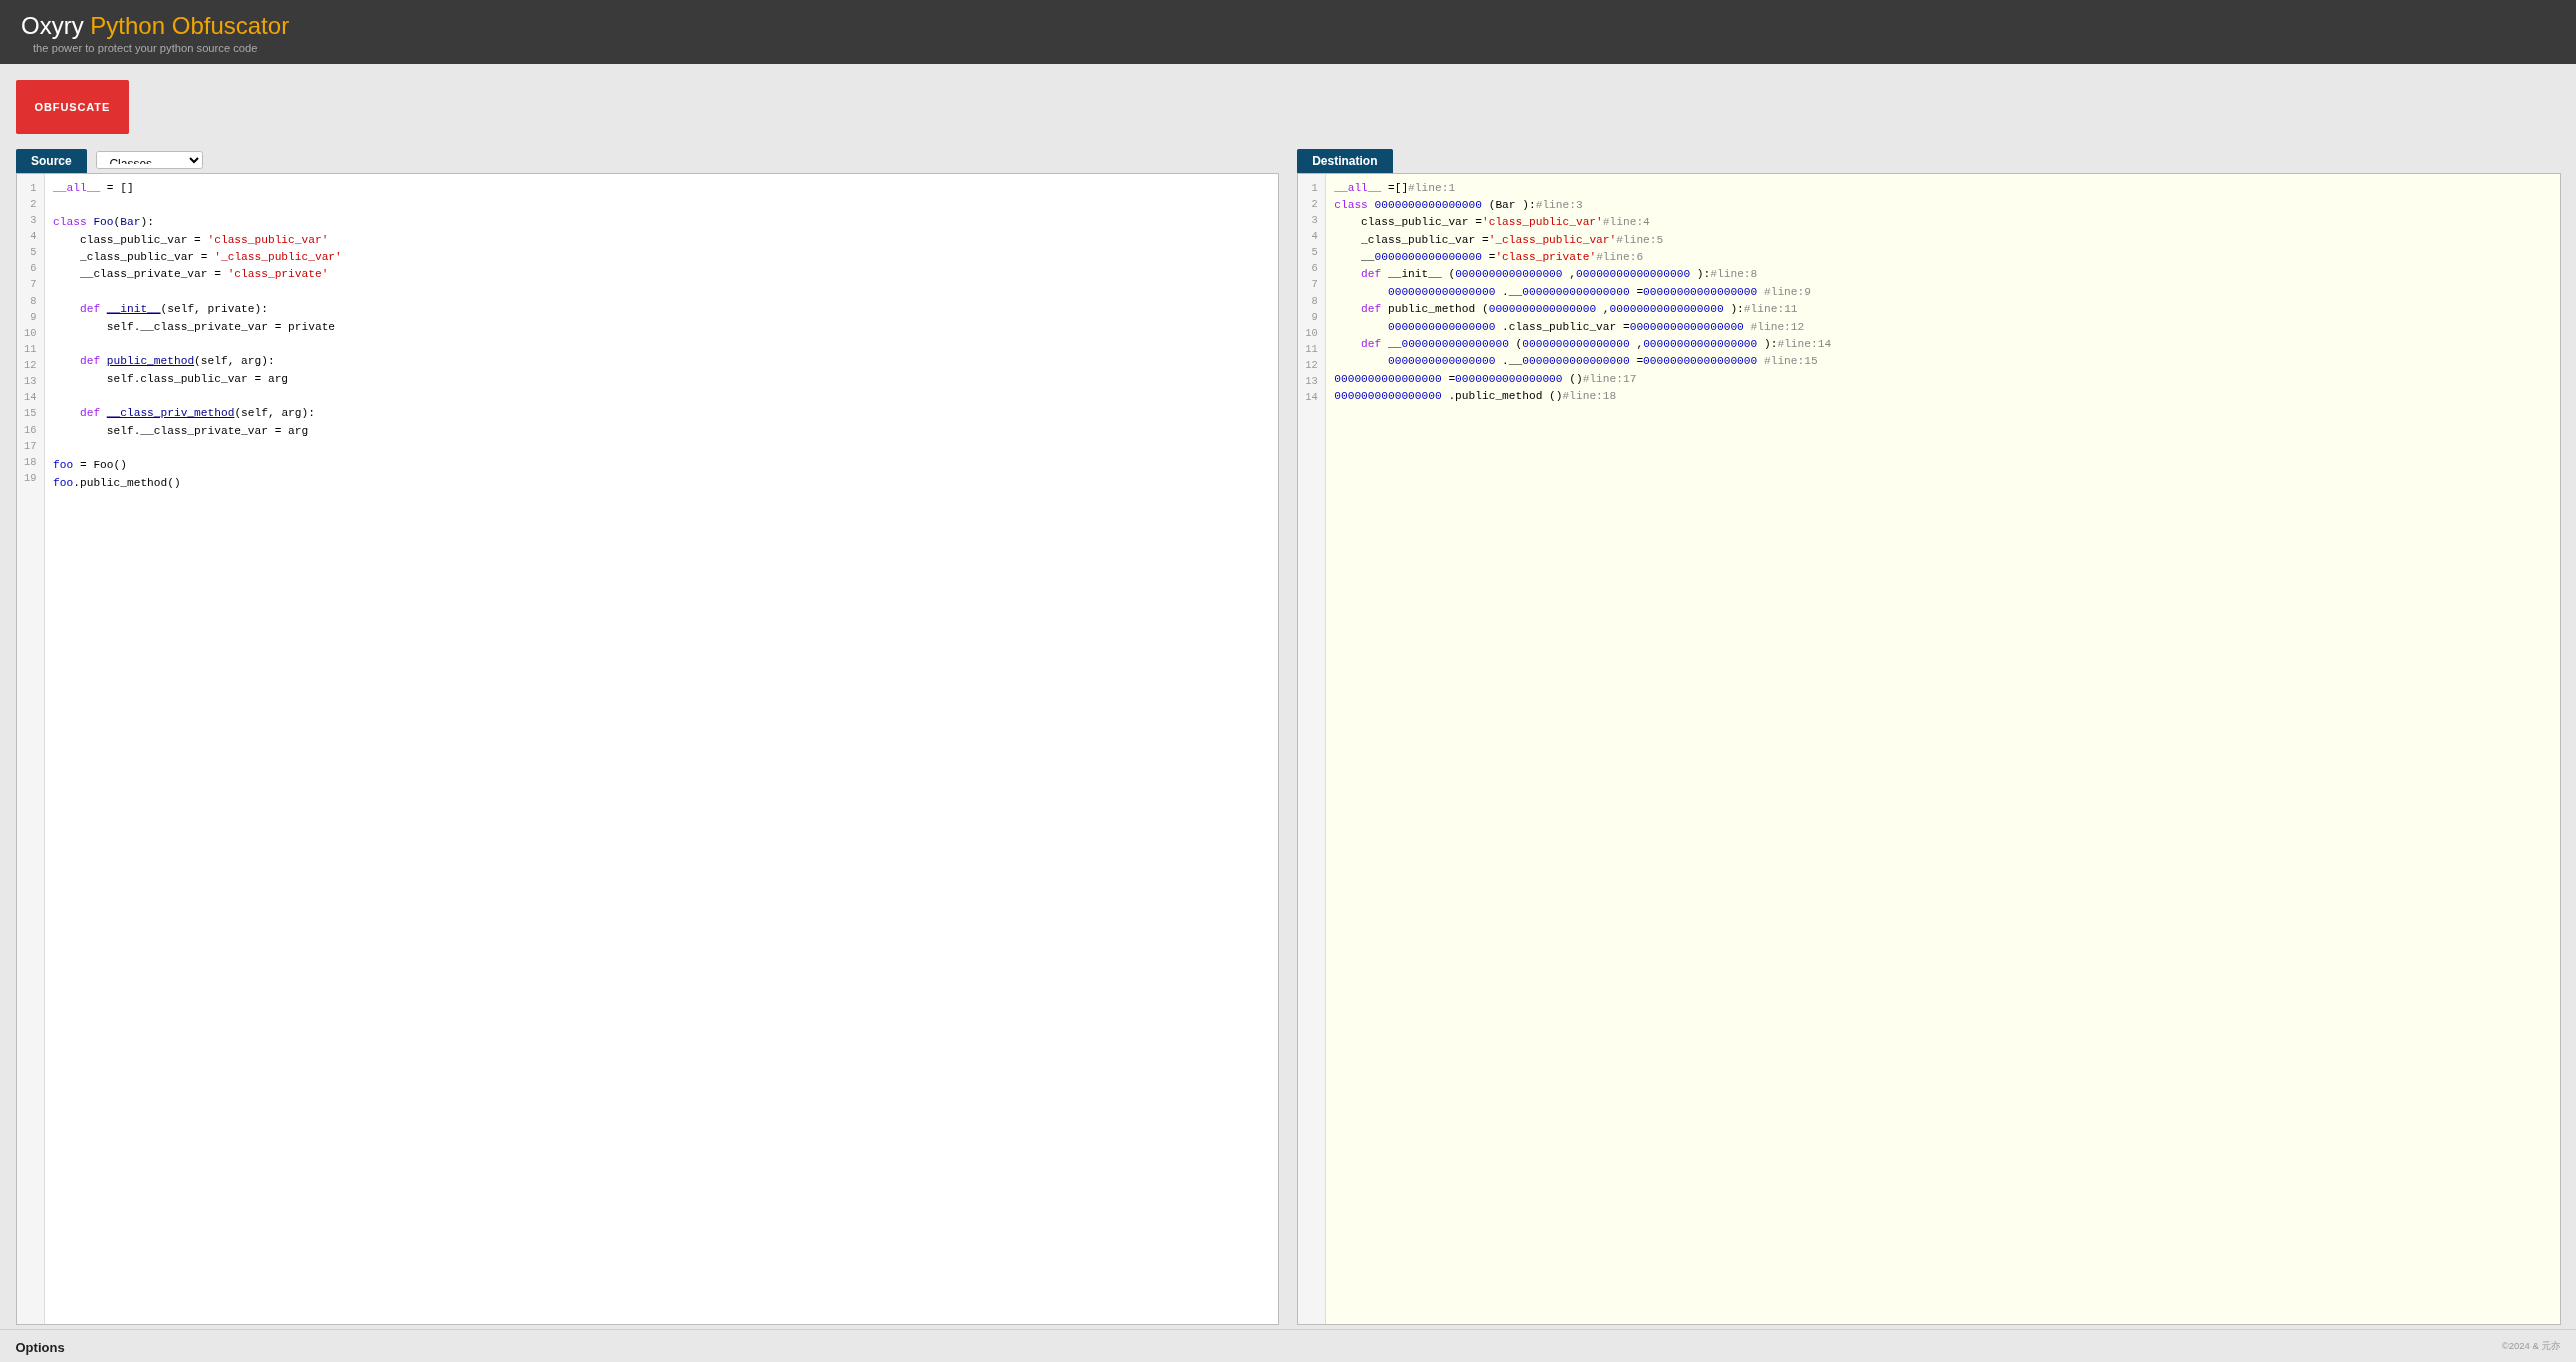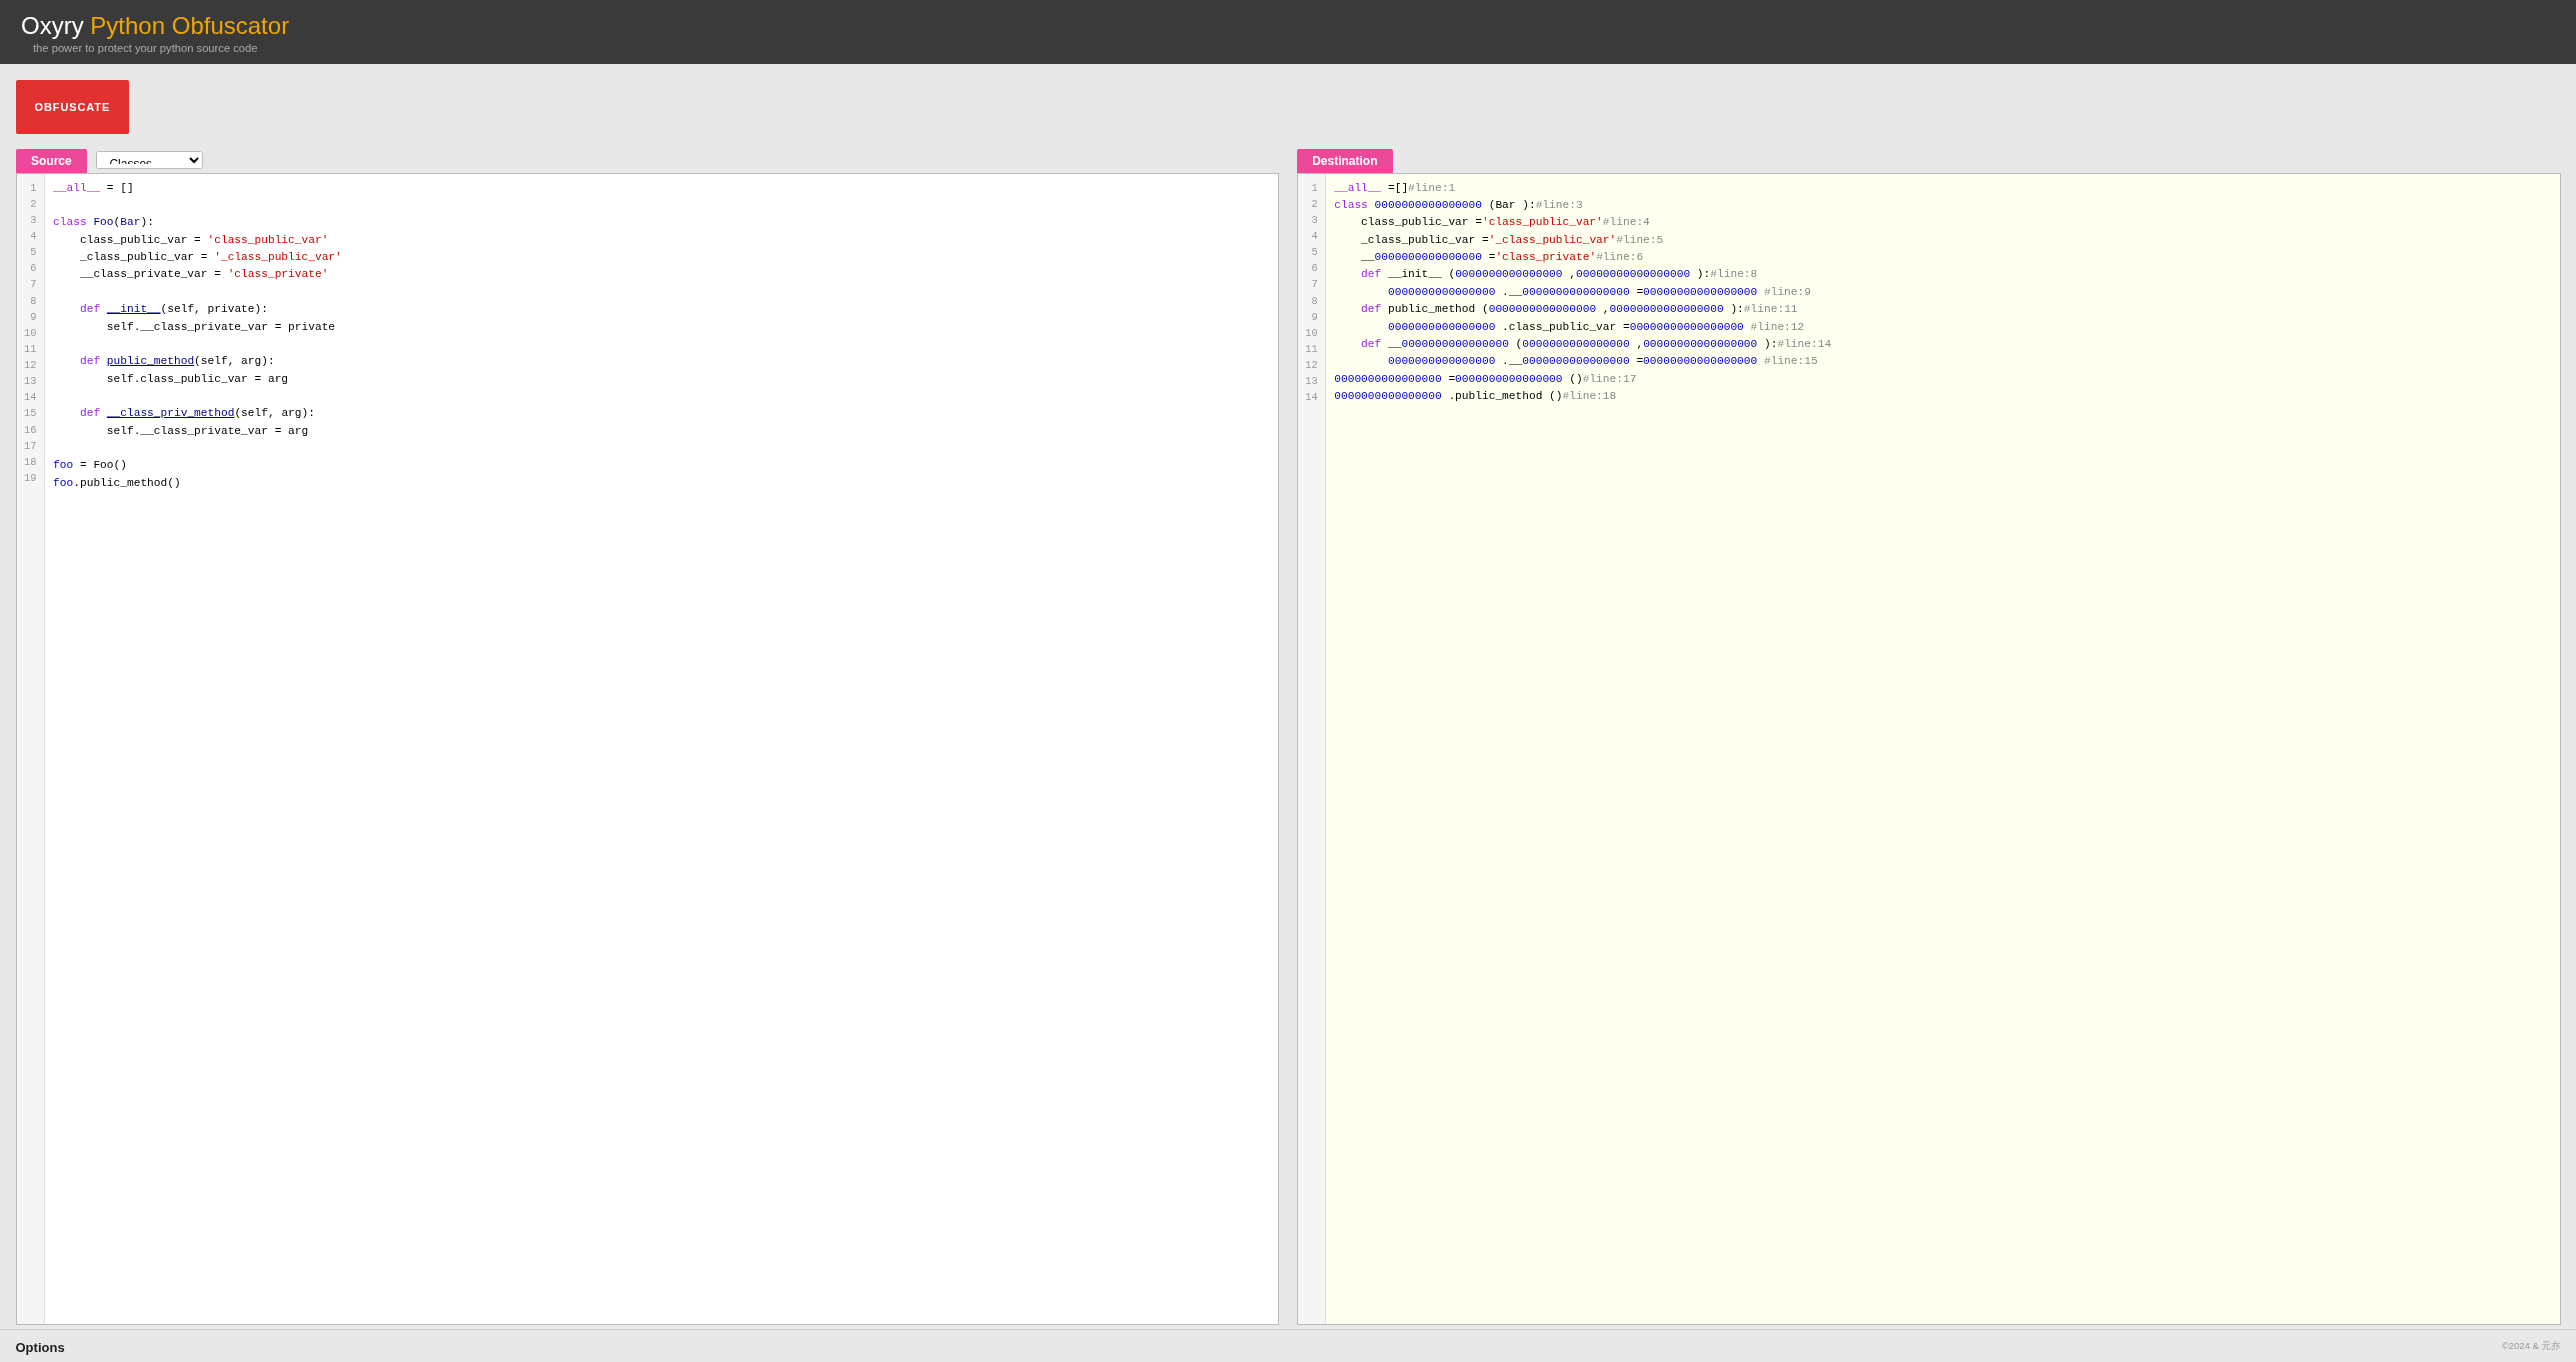--- a/index.html
+++ b/index.html
@@ -67,21 +67,21 @@
       flex-direction: column;
       flex: 1;
     }
     .panel-header {
       display: flex;
       align-items: center;
       gap: 8.6px;
       margin-bottom: 0;
     }
     .panel-label {
-      background: #ec4899;
+      background: #0c4a6e;
       color: #fff;
       font-size: 12px;
       font-weight: bold;
       padding: 5.2px 15.5px;
       border-radius: 1.7px 1.7px 0 0;
     }
     .panel-dropdown select {
       font-size: 12px;
       padding: 4.3px 24px 4.3px 8.6px;
       border: 0.9px solid #bbb;

